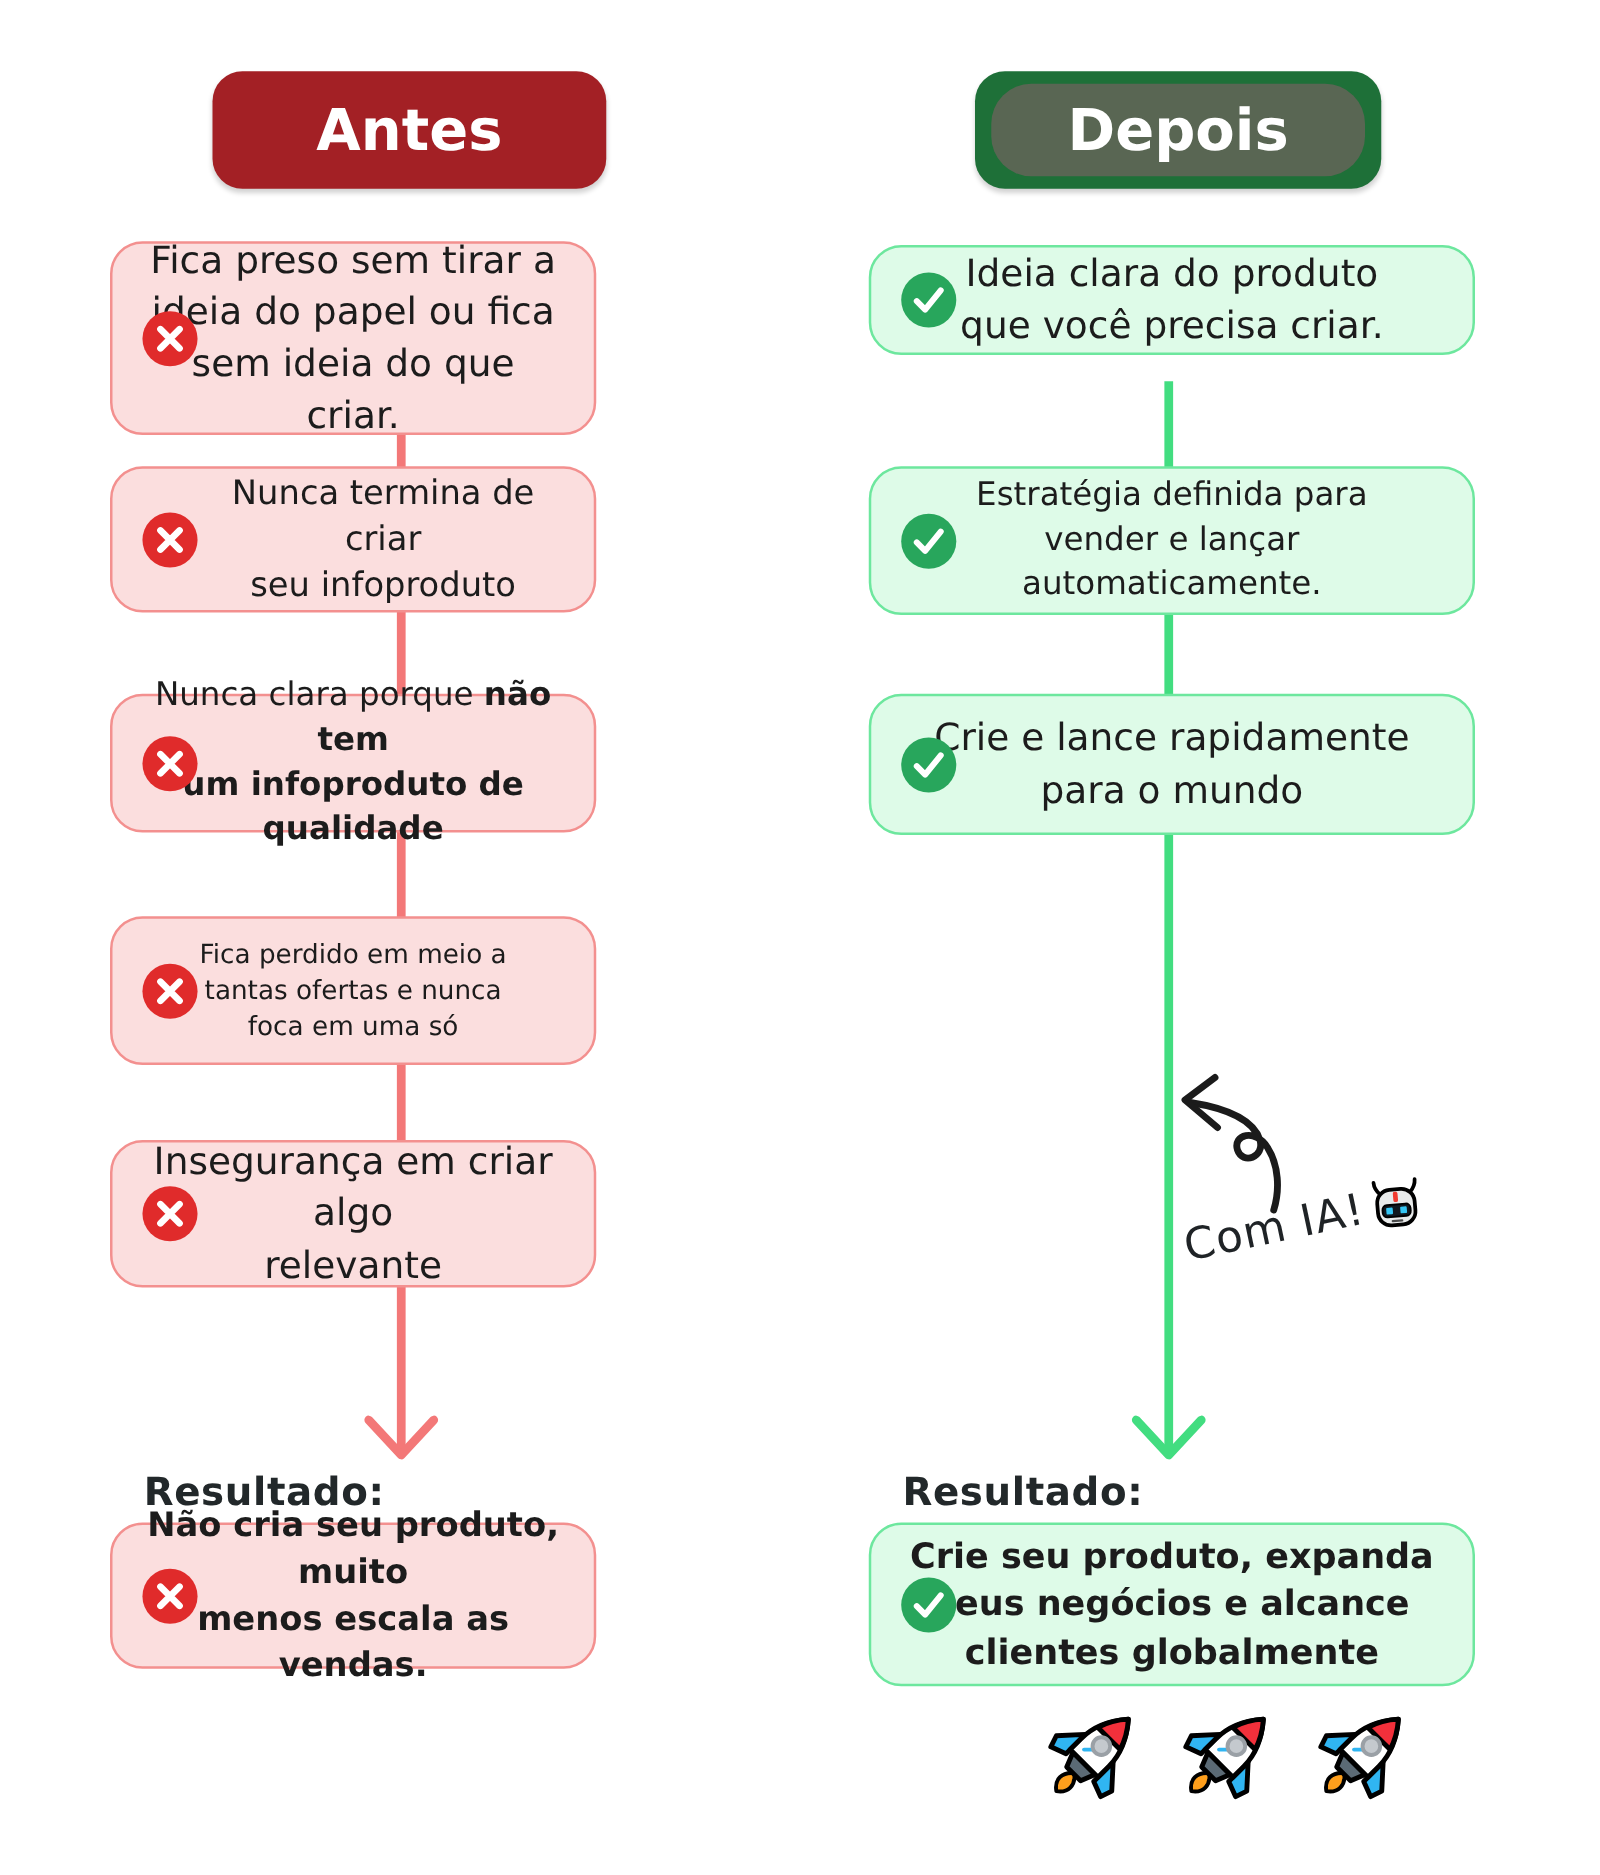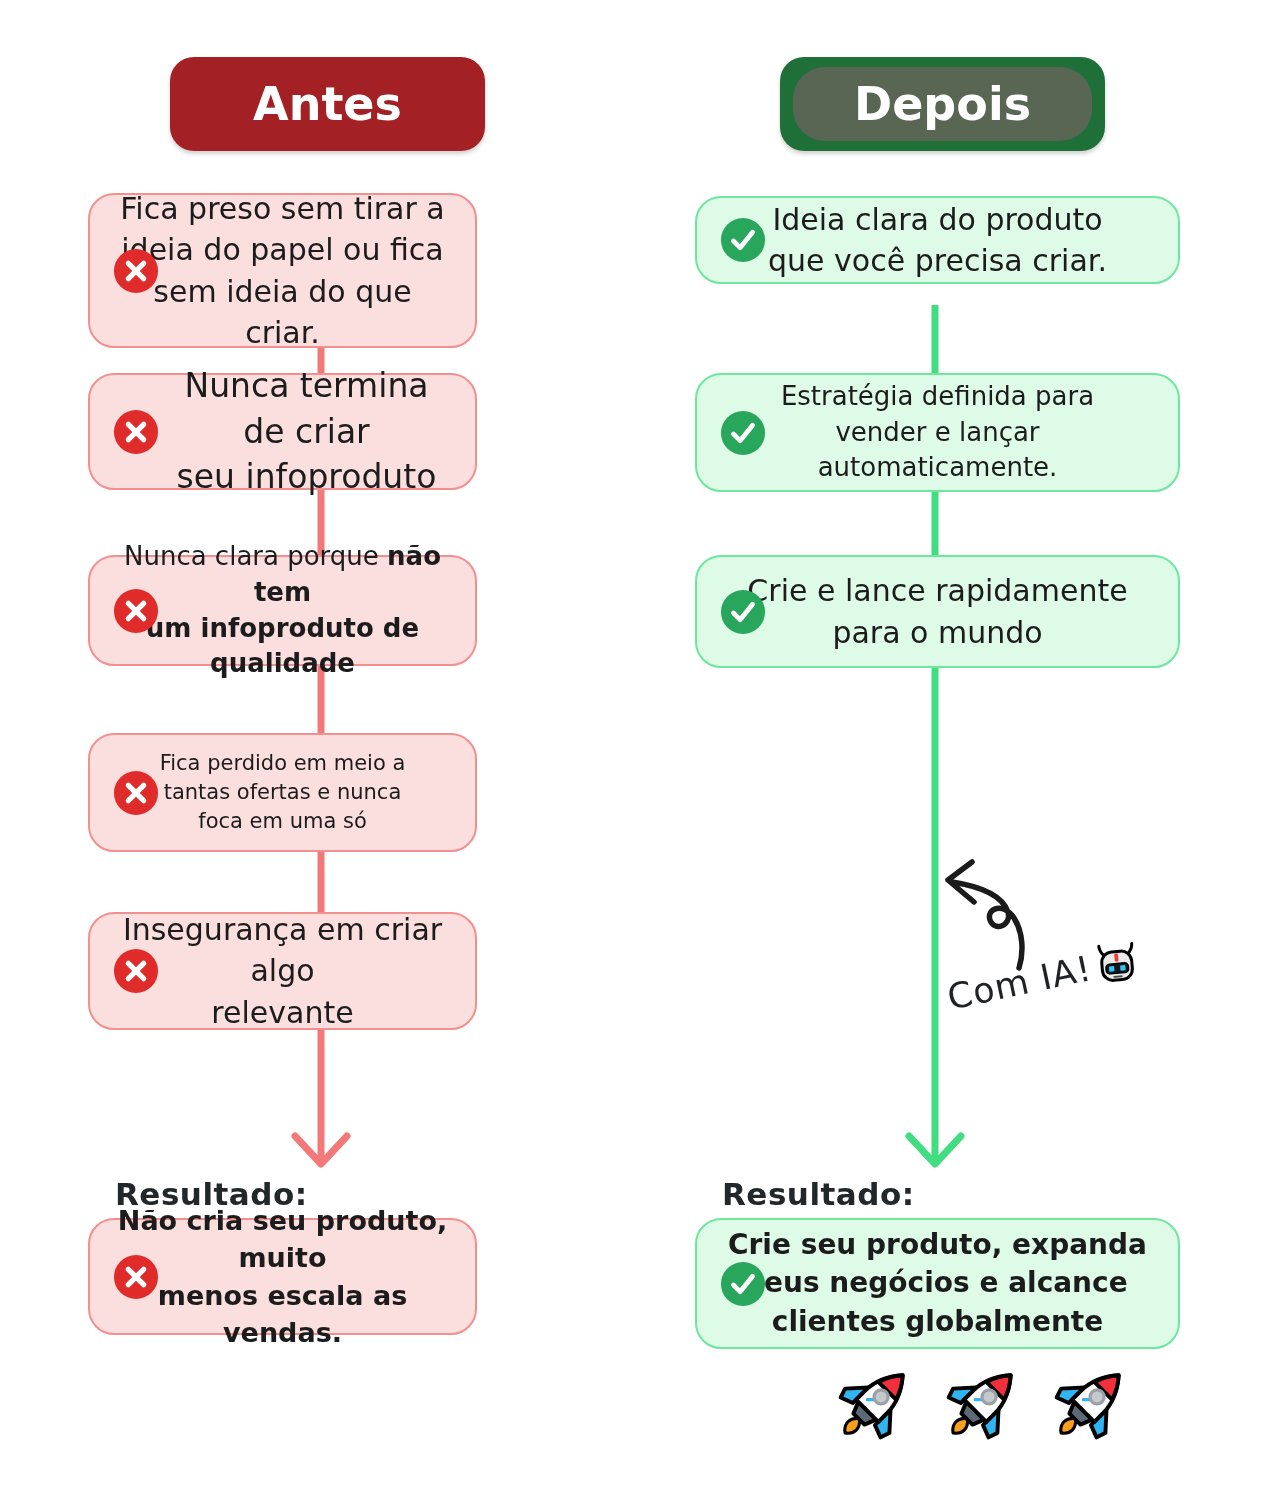--- a/index.html
+++ b/index.html
@@ -102,21 +102,21 @@
 ideia do papel ou fica
 sem ideia do que criar.</p>
   </div>
 
   <div class="box red" style="top:373px;height:117px;">
     <span class="icon">
         <svg viewBox="0 0 48 48">
           <use href="#x-circle-shape"></use>
         </svg>
       </span>
-    <p class="txt" style="font-size:33px;margin-left:48px;">Nunca termina de criar
+    <p class="txt" style="font-size:27px;margin-left:48px;">Nunca termina de criar
 seu infoproduto</p>
   </div>
 
   <div class="box red" style="top:555px;height:111px;">
     <span class="icon">
         <svg viewBox="0 0 48 48">
           <use href="#x-circle-shape"></use>
         </svg>
       </span>
     <p class="txt" style="font-size:26px;"><span>Nunca clara porque </span><b>não tem

